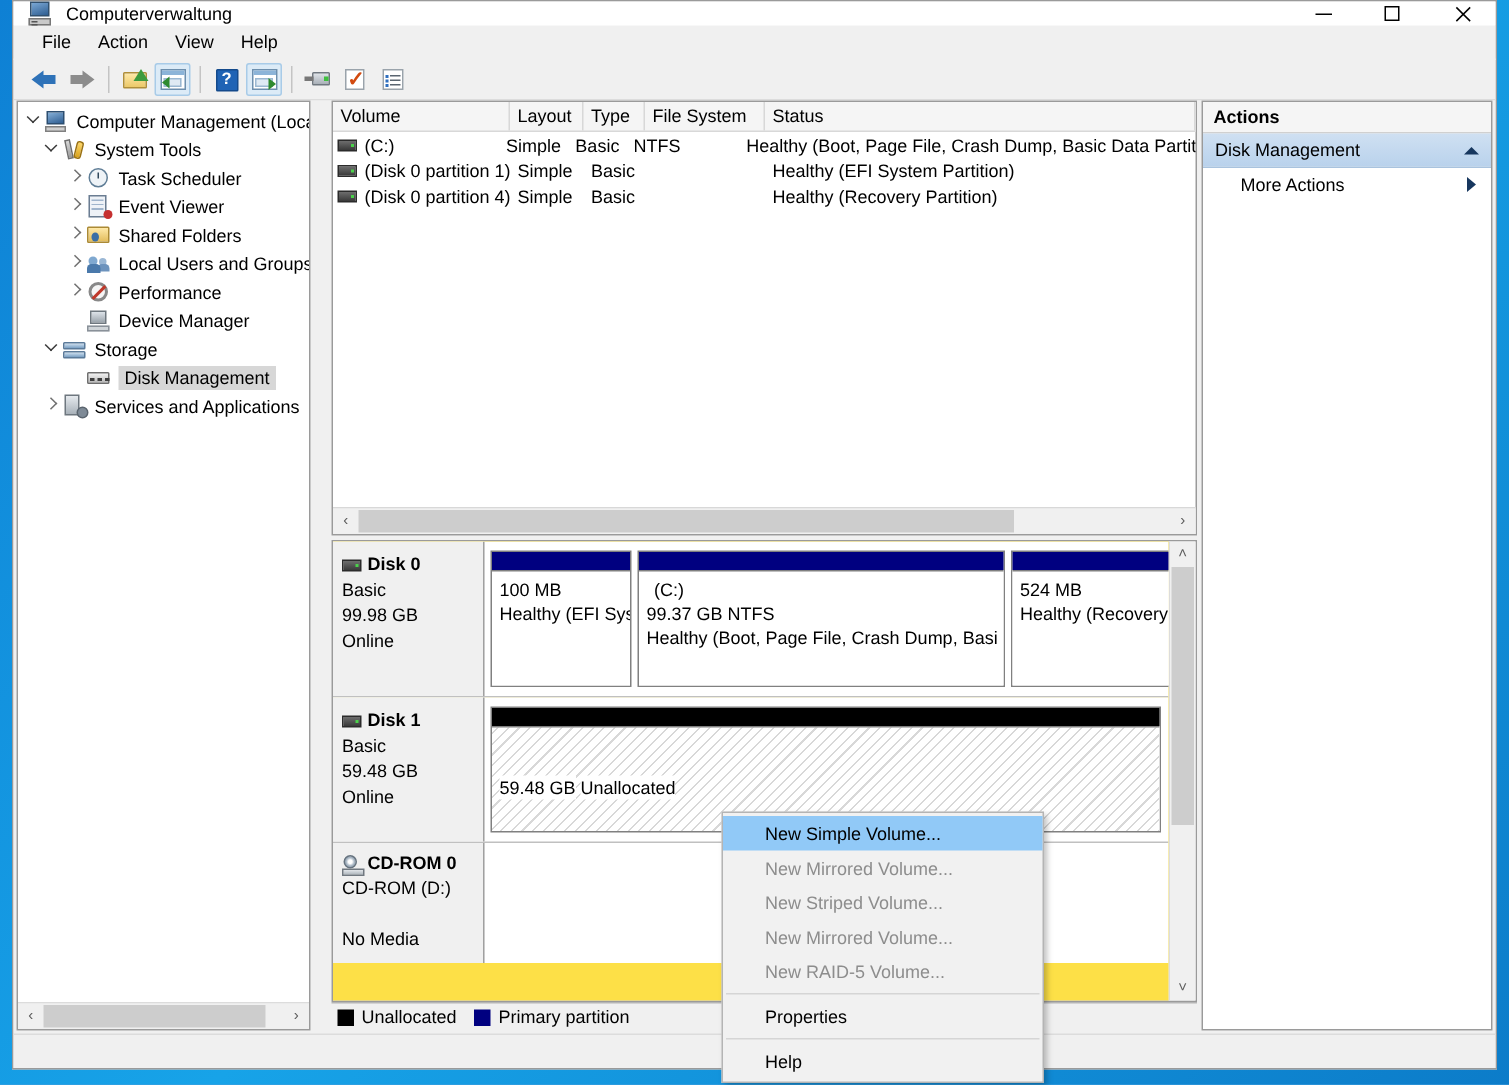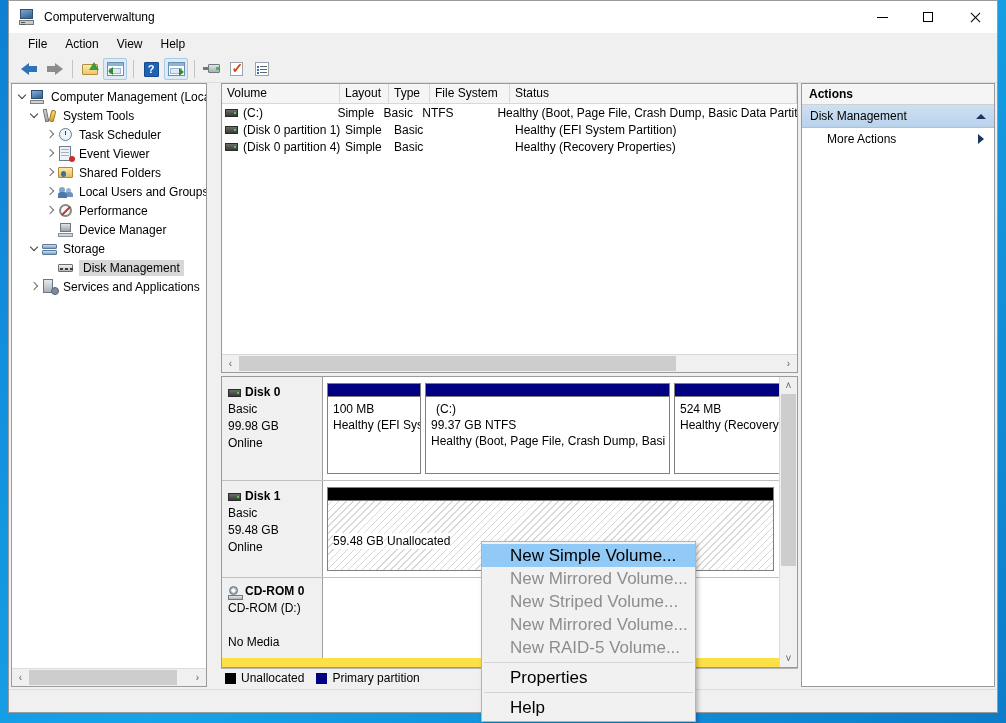--- a/index.html
+++ b/index.html
@@ -23,21 +23,21 @@
     left: 8px; top: 0px;
     width: 990px; height: 713px;
     background: #f0f0f0;
     border: 1px solid #9a9a9a;
     box-sizing: border-box;
     display: flex;
     flex-direction: column;
   }
   
   #titlebar {
-    height: 32px;
+    height: 16px;
     background: #ffffff;
     display: flex;
     align-items: center;
     flex: 0 0 auto;
     position: relative;
   }
   #title-icon {
     width: 17px; height: 17px;
     margin-left: 10px; margin-right: 8px;
     position: relative;
@@ -487,21 +487,21 @@
   
   #ctxmenu {
     position: absolute;
     left: 481px; top: 541px;
     width: 213px;
     background: #f1f1f1;
     border: 1px solid #b4b4b4;
     box-shadow: 2px 2px 4px rgba(0,0,0,0.25);
     padding: 2px 0 2px 0;
     z-index: 50;
-    font-size: 17px;
+    font-size: 12px;
   }
   .ctx-item {
     height: 23px;
     display: flex; align-items: center;
     padding-left: 28px;
     color: #000;
     white-space: nowrap;
   }
   .ctx-item.disabled { color: #8d8d8d; }
   .ctx-item.hl { background: #91c9f7; }
@@ -709,21 +709,21 @@
           </div>
 
           <div class="vol-row">
             <div class="vc" style="width:118px;display:flex;align-items:center;padding-left:0">
               <span class="vol-ico"></span>
               <span>(Disk 0 partition 4)</span>
             </div>
             <div class="vc" style="width:49px">Simple</div>
             <div class="vc" style="width:41px">Basic</div>
             <div class="vc" style="width:80px"></div>
-            <div class="vc" style="flex:1 1 auto">Healthy (Recovery Properties)</div>
+            <div class="vc" style="flex:1 1 auto">Healthy (Recovery Partition)</div>
           </div>
 
         </div>
         <div class="hscroll vol-hscroll">
           <div class="sb-arrow">‹</div>
           <div class="sb-track">
             <div class="sb-thumb" style="left:0;width:437px"></div>
           </div>
           <div class="sb-arrow">›</div>
         </div>

